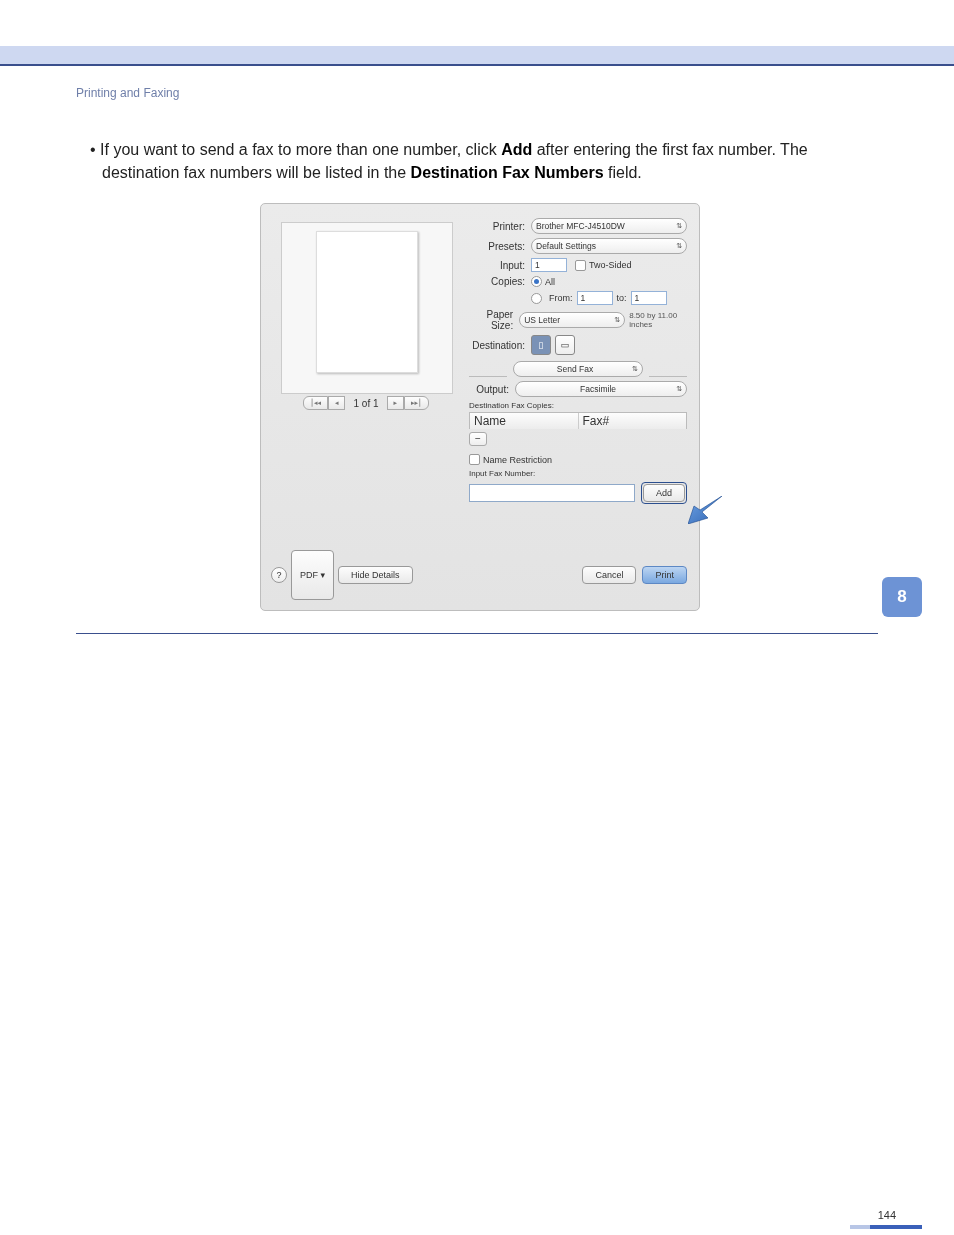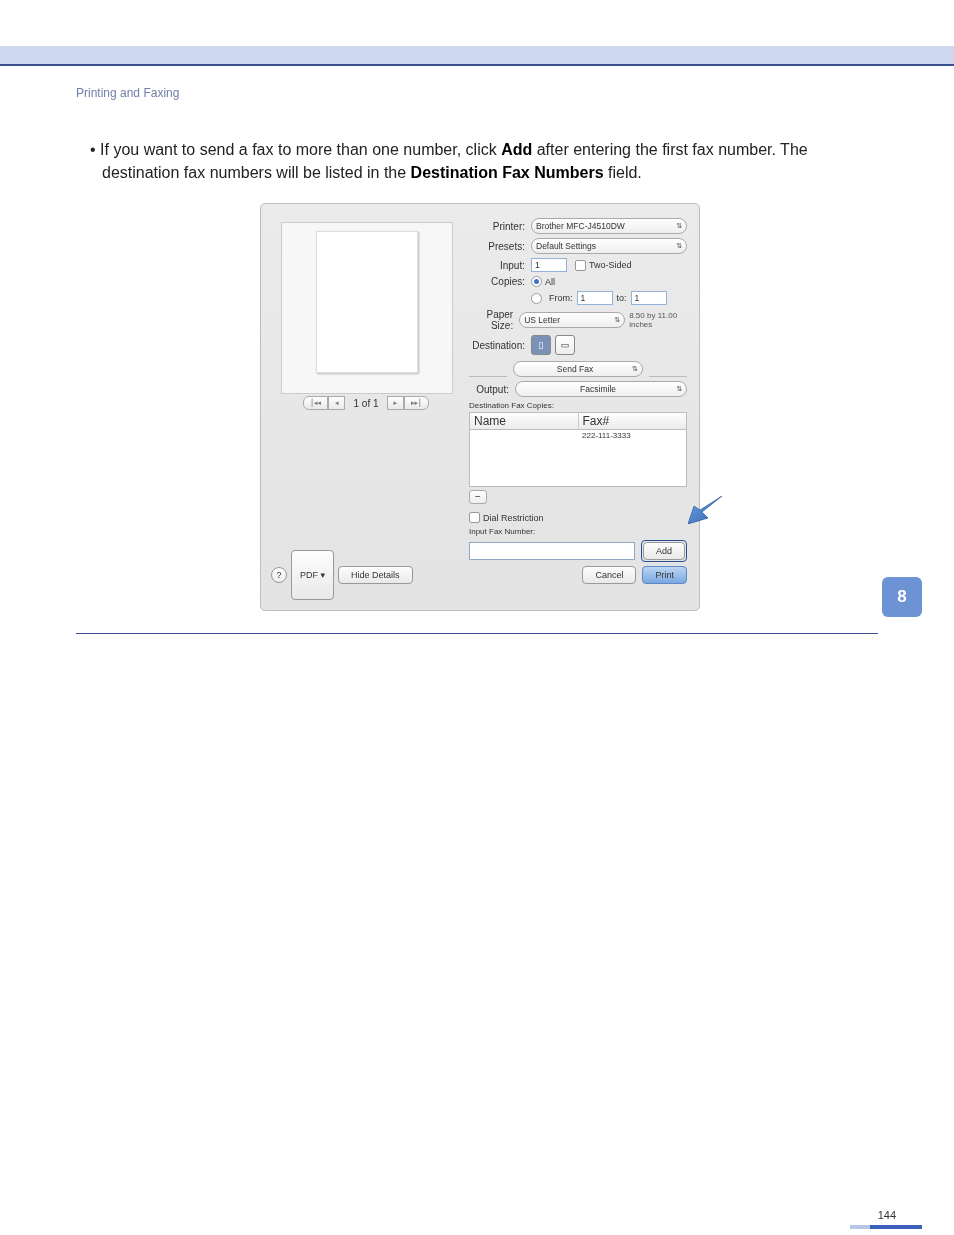--- a/index.html
+++ b/index.html
@@ -165,31 +165,25 @@
         <div class="sel">
             <span style="margin:0 auto">Facsimile</span>
             <span class="arr">⇅</span>
           </div>
       </div>
       <div class="destlbl">Destination Fax Copies:</div>
       <div class="desthead">
         <span>Name</span>
         <span>Fax#</span>
       </div>
-      <div class="destbody">
-        <div class="drow">
-          <span></span>
-          <span>222-111-3333</span>
-        </div>
-      </div>
       <div class="minus">−</div>
 
       <div class="row" style="margin-top:8px">
         <span class="chk"></span>
-        <span>Dial Restriction</span>
+        <span>Name Restriction</span>
       </div>
       <div class="destlbl">Input Fax Number:</div>
       <div class="inputfax">
         <div class="bigtxt"></div>
         <div class="addbox">
           <div class="btn">
               <span>Add</span>
             </div>
         </div>
       </div>

